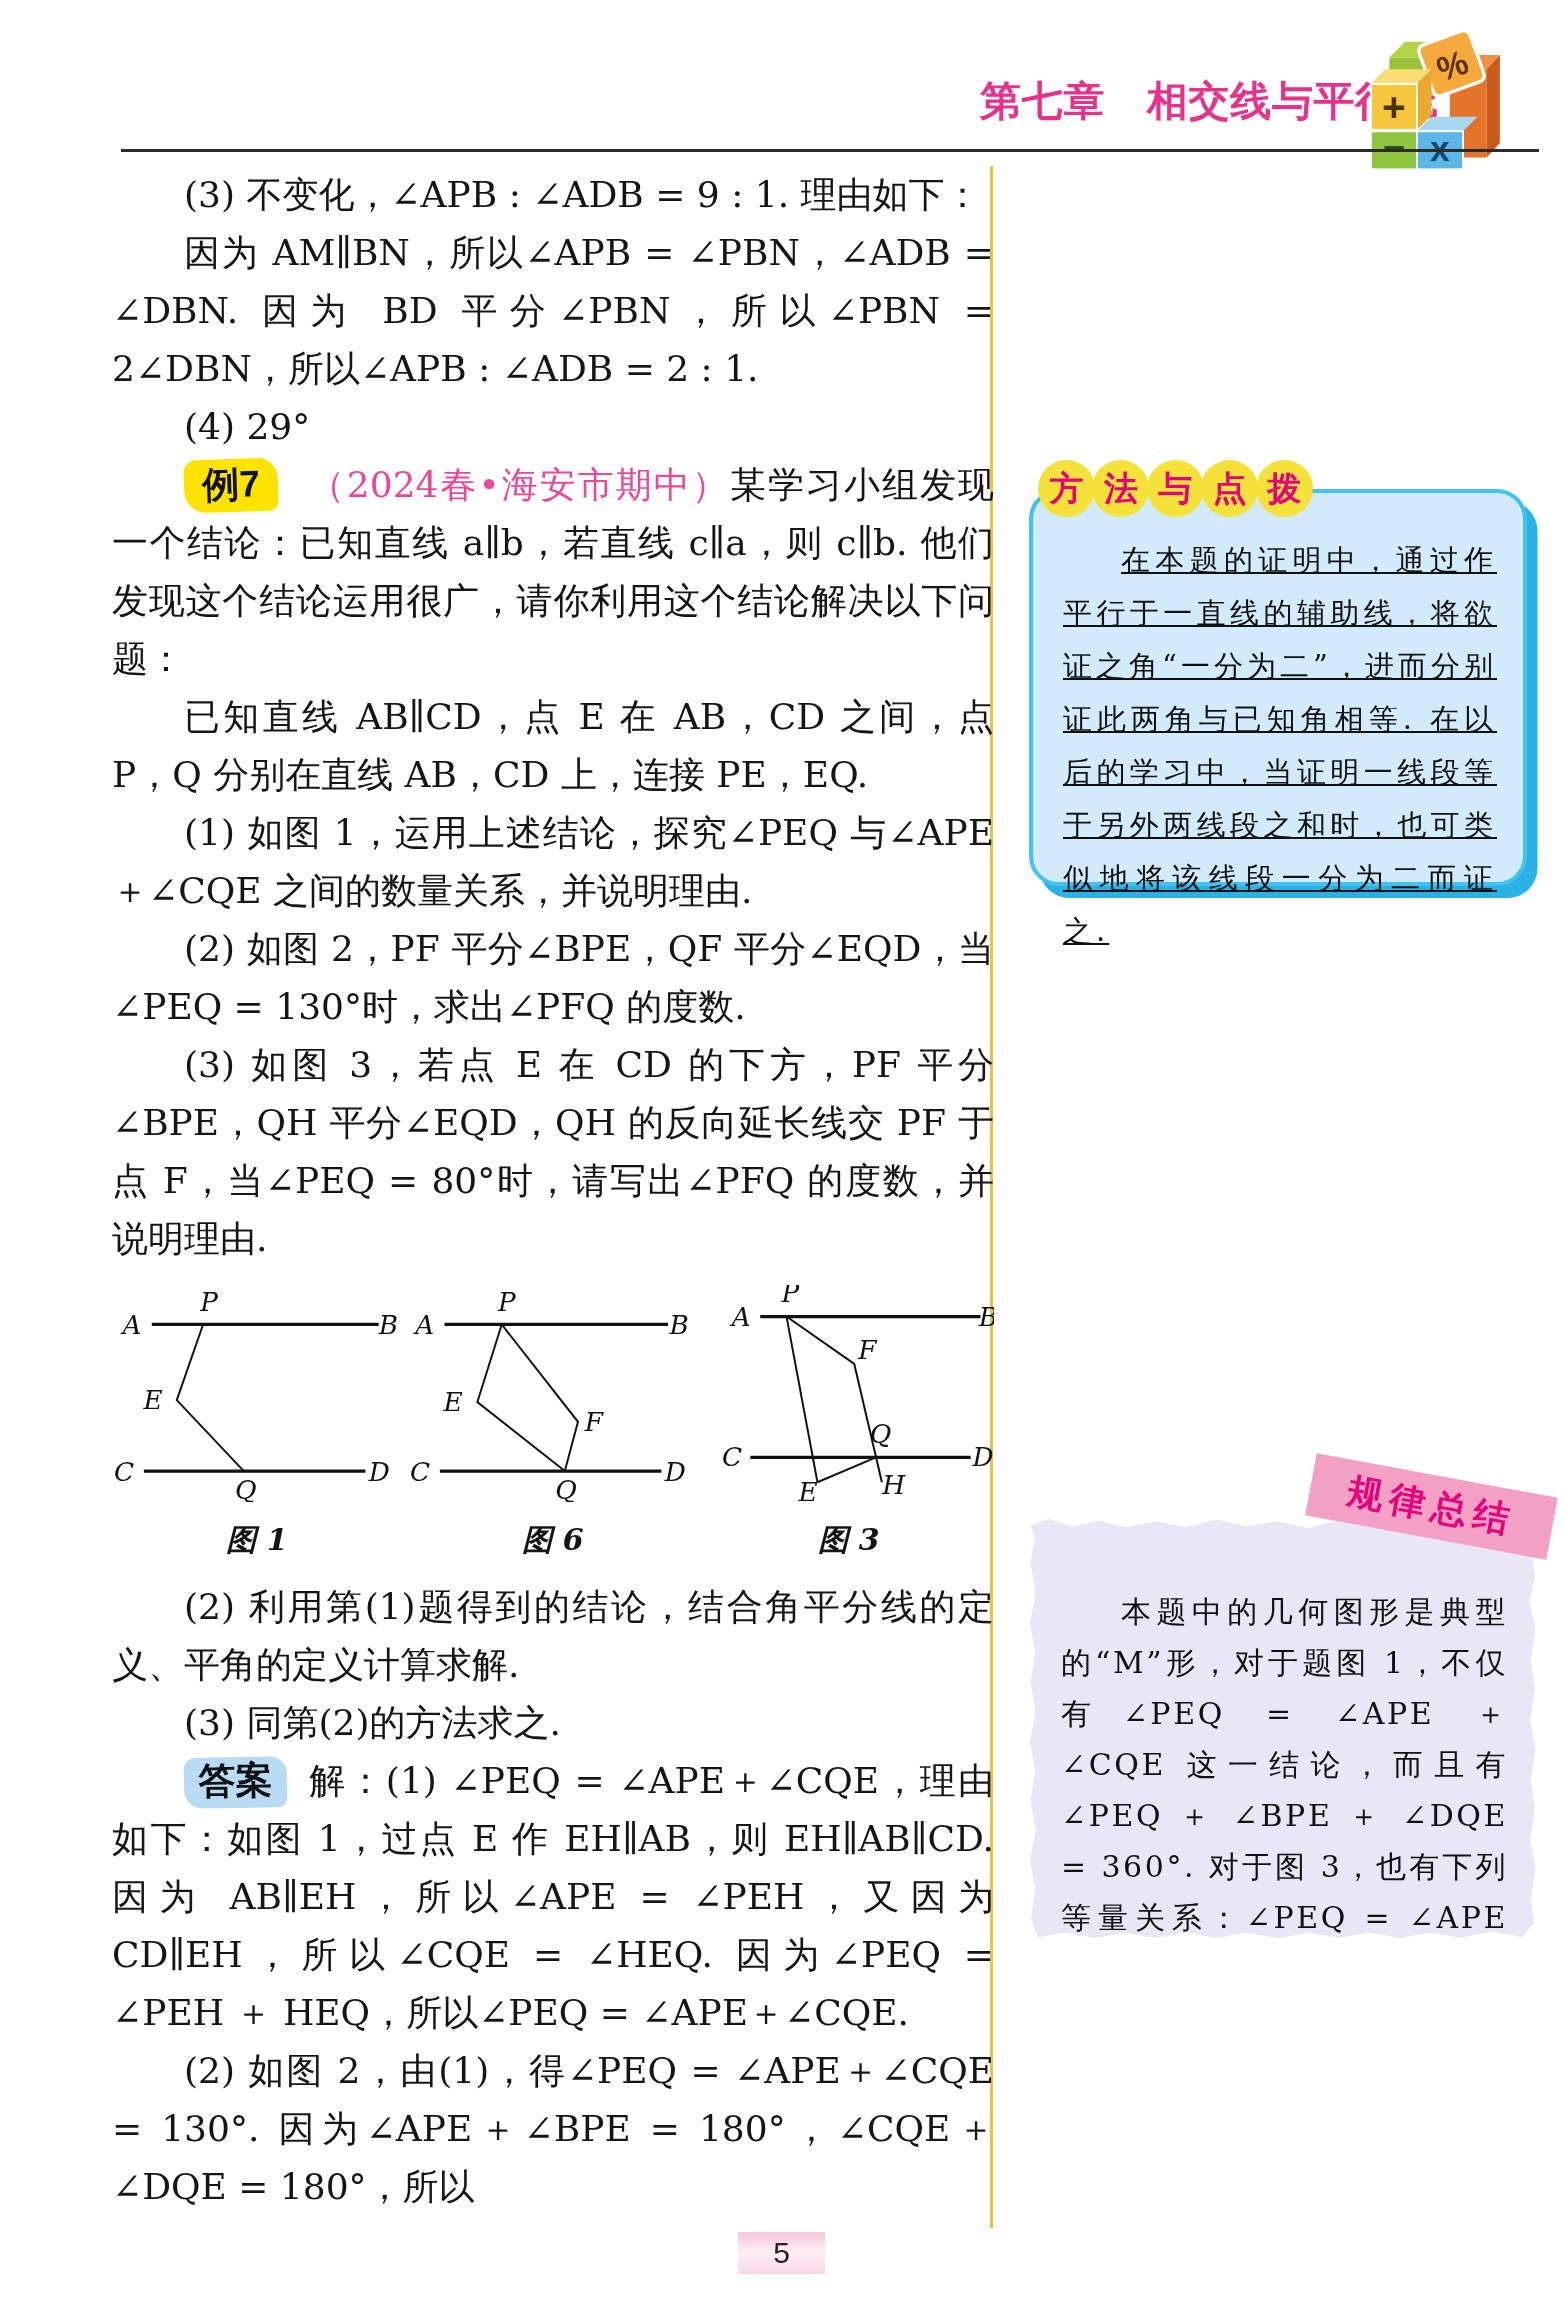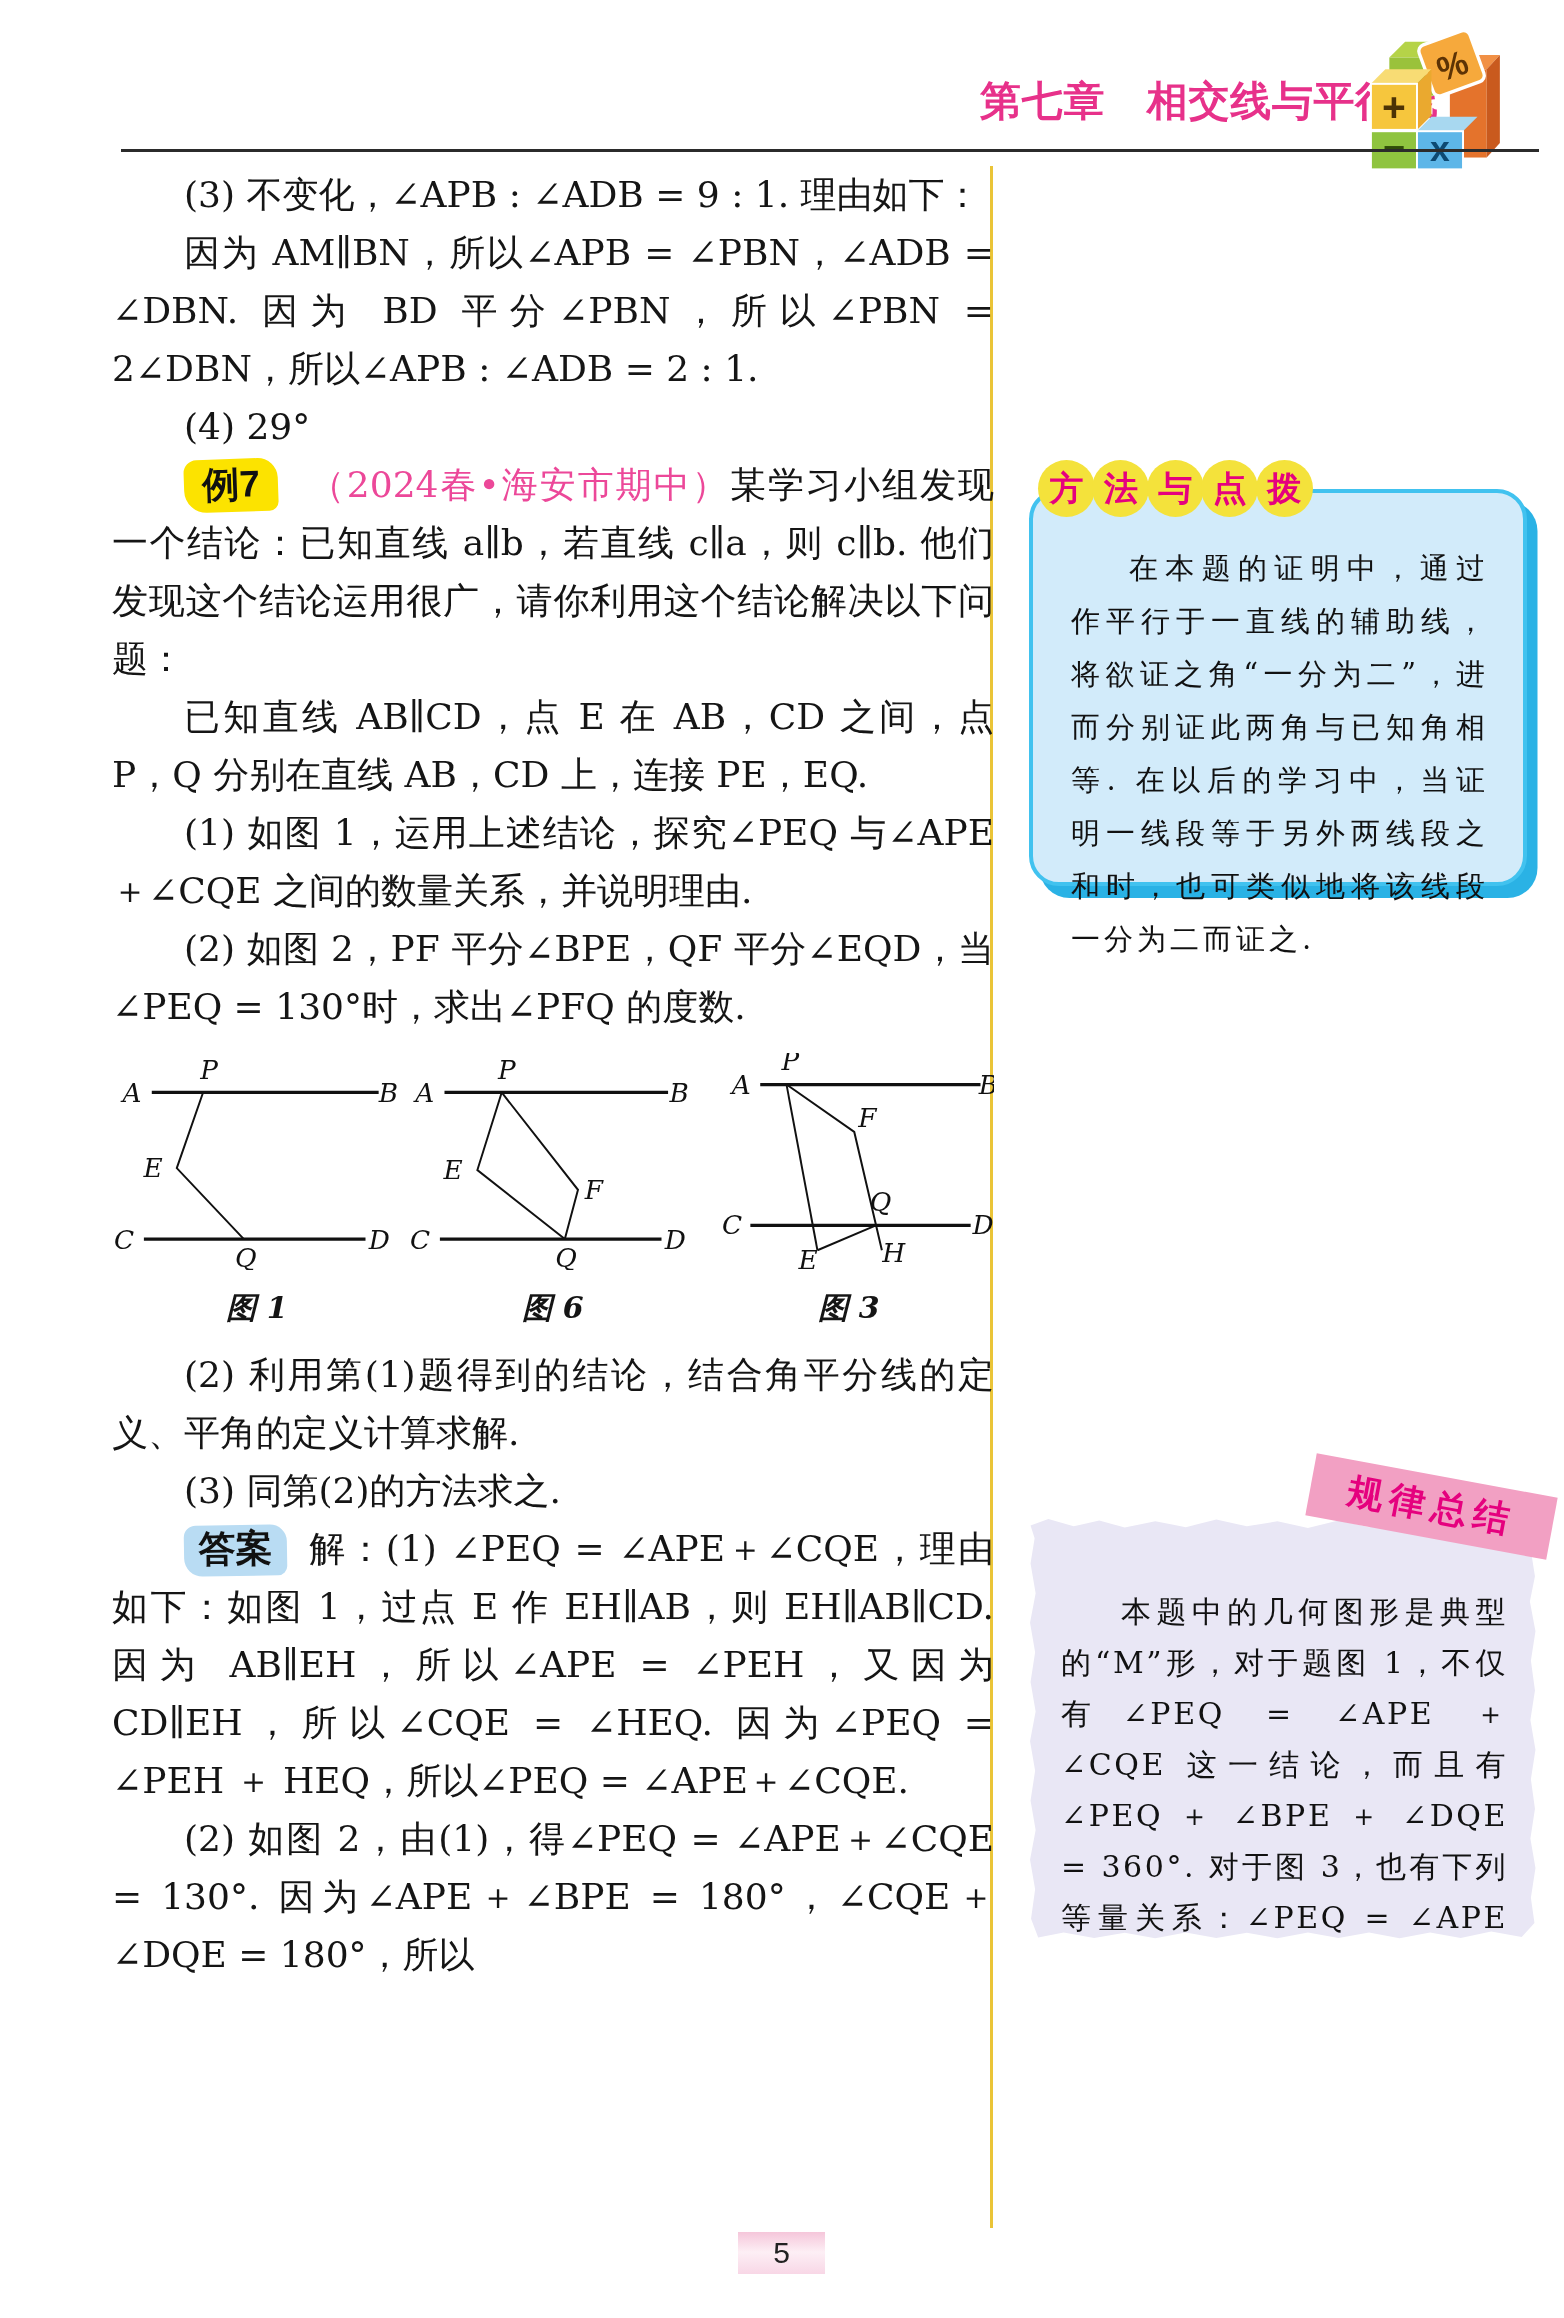--- a/index.html
+++ b/index.html
@@ -40,21 +40,21 @@
   .figcap{font-size:30px;font-weight:bold;margin-top:9.2px;text-indent:0;font-style:italic;}
   .gline{stroke:#111;stroke-width:5;}
   .sline{stroke:#111;stroke-width:3;fill:none;}
 
   
   .method-box{position:absolute;left:1029px;top:489px;width:498px;height:397px;
        background:#d2ebfa;border:4.6px solid #41c2ef;border-radius:30px;
        box-shadow:10.5px 12px 0 #2ab2e5;box-sizing:border-box;
        padding:41px 26px 13px 30px;font-size:29px;line-height:53px;
        text-align:justify;letter-spacing:4px;color:#111;}
-  .method-box .mbody{text-indent:2em;margin:8px;}
+  .method-box .mbody{text-indent:2em;margin:0;text-decoration:underline;}
   .method-title{position:absolute;left:1038px;top:460px;display:flex;}
   .method-title span{width:57px;height:57px;background:#f4e23b;border-radius:50%;
        margin-right:-2.6px;display:flex;align-items:center;justify-content:center;
        font-family:"Liberation Sans",sans-serif;font-weight:bold;font-size:34px;color:#e5017e;}
 
   
   .rule-box{position:absolute;left:1028px;top:1517px;width:509px;height:423px;
        background:#e9e7f5;box-sizing:border-box;padding:69px 29px 13px 33px;
        font-size:30px;line-height:51px;text-align:justify;letter-spacing:2.6px;color:#111;
        clip-path:polygon(0.5% 2%,4% 0.5%,9% 2.2%,14% 0.8%,19% 2.5%,25% 1%,31% 2.4%,37% 0.6%,43% 2.2%,49% 1%,55% 2.6%,61% 0.8%,67% 2.4%,73% 1%,79% 2.6%,85% 0.8%,91% 2.4%,96% 1%,99.5% 2.6%,98.8% 8%,99.6% 14%,98.6% 20%,99.7% 27%,98.8% 34%,99.6% 41%,98.7% 48%,99.7% 55%,98.8% 62%,99.6% 69%,98.7% 76%,99.7% 83%,98.8% 90%,99.5% 96%,97% 99.3%,91% 98%,85% 99.5%,79% 98.2%,73% 99.6%,67% 98.2%,61% 99.5%,55% 98.2%,49% 99.6%,43% 98.3%,37% 99.5%,31% 98.2%,25% 99.6%,19% 98.3%,13% 99.5%,7% 98.2%,2% 99.4%,0.6% 95%,1.4% 88%,0.4% 81%,1.5% 74%,0.5% 67%,1.4% 60%,0.4% 53%,1.5% 46%,0.5% 39%,1.4% 32%,0.4% 25%,1.5% 18%,0.5% 11%,1.3% 5%);}
@@ -106,20 +106,21 @@
     <p>因为 AM∥BN，所以∠APB = ∠PBN，∠ADB = ∠DBN. 因为 BD 平分∠PBN，所以∠PBN = 2∠DBN，所以∠APB : ∠ADB = 2 : 1.</p>
     <p>(4) 29°</p>
 
     <p>
       <span class="badge-yellow">例7</span>
       <span class="source-blue">（2024春•海安市期中）</span><span>某学习小组发现一个结论：已知直线 a∥b，若直线 c∥a，则 c∥b. 他们发现这个结论运用很广，请你利用这个结论解决以下问题：</span>
     </p>
     <p>已知直线 AB∥CD，点 E 在 AB，CD 之间，点 P，Q 分别在直线 AB，CD 上，连接 PE，EQ.</p>
     <p>(1) 如图 1，运用上述结论，探究∠PEQ 与∠APE＋∠CQE 之间的数量关系，并说明理由.</p>
     <p>(2) 如图 2，PF 平分∠BPE，QF 平分∠EQD，当∠PEQ = 130°时，求出∠PFQ 的度数.</p>
+    <p>(3) 如图 3，若点 E 在 CD 的下方，PF 平分∠BPE，QH 平分∠EQD，QH 的反向延长线交 PF 于点 F，当∠PEQ = 80°时，请写出∠PFQ 的度数，并说明理由.</p>
 
     <div class="figures">
 
       <div class="figure">
         <svg viewBox="0 0 440 330" width="290" height="217" style="font-size:55px">
           <line class="gline" x1="60" y1="60" x2="405" y2="60"></line>
           <line class="gline" x1="48" y1="283" x2="385" y2="283"></line>
           <polyline class="sline" points="138,60 98,175 200,283"></polyline>
           <text class="lb" x="30" y="74" text-anchor="middle">A</text>
           <text class="lb" x="420" y="74" text-anchor="middle">B</text>

